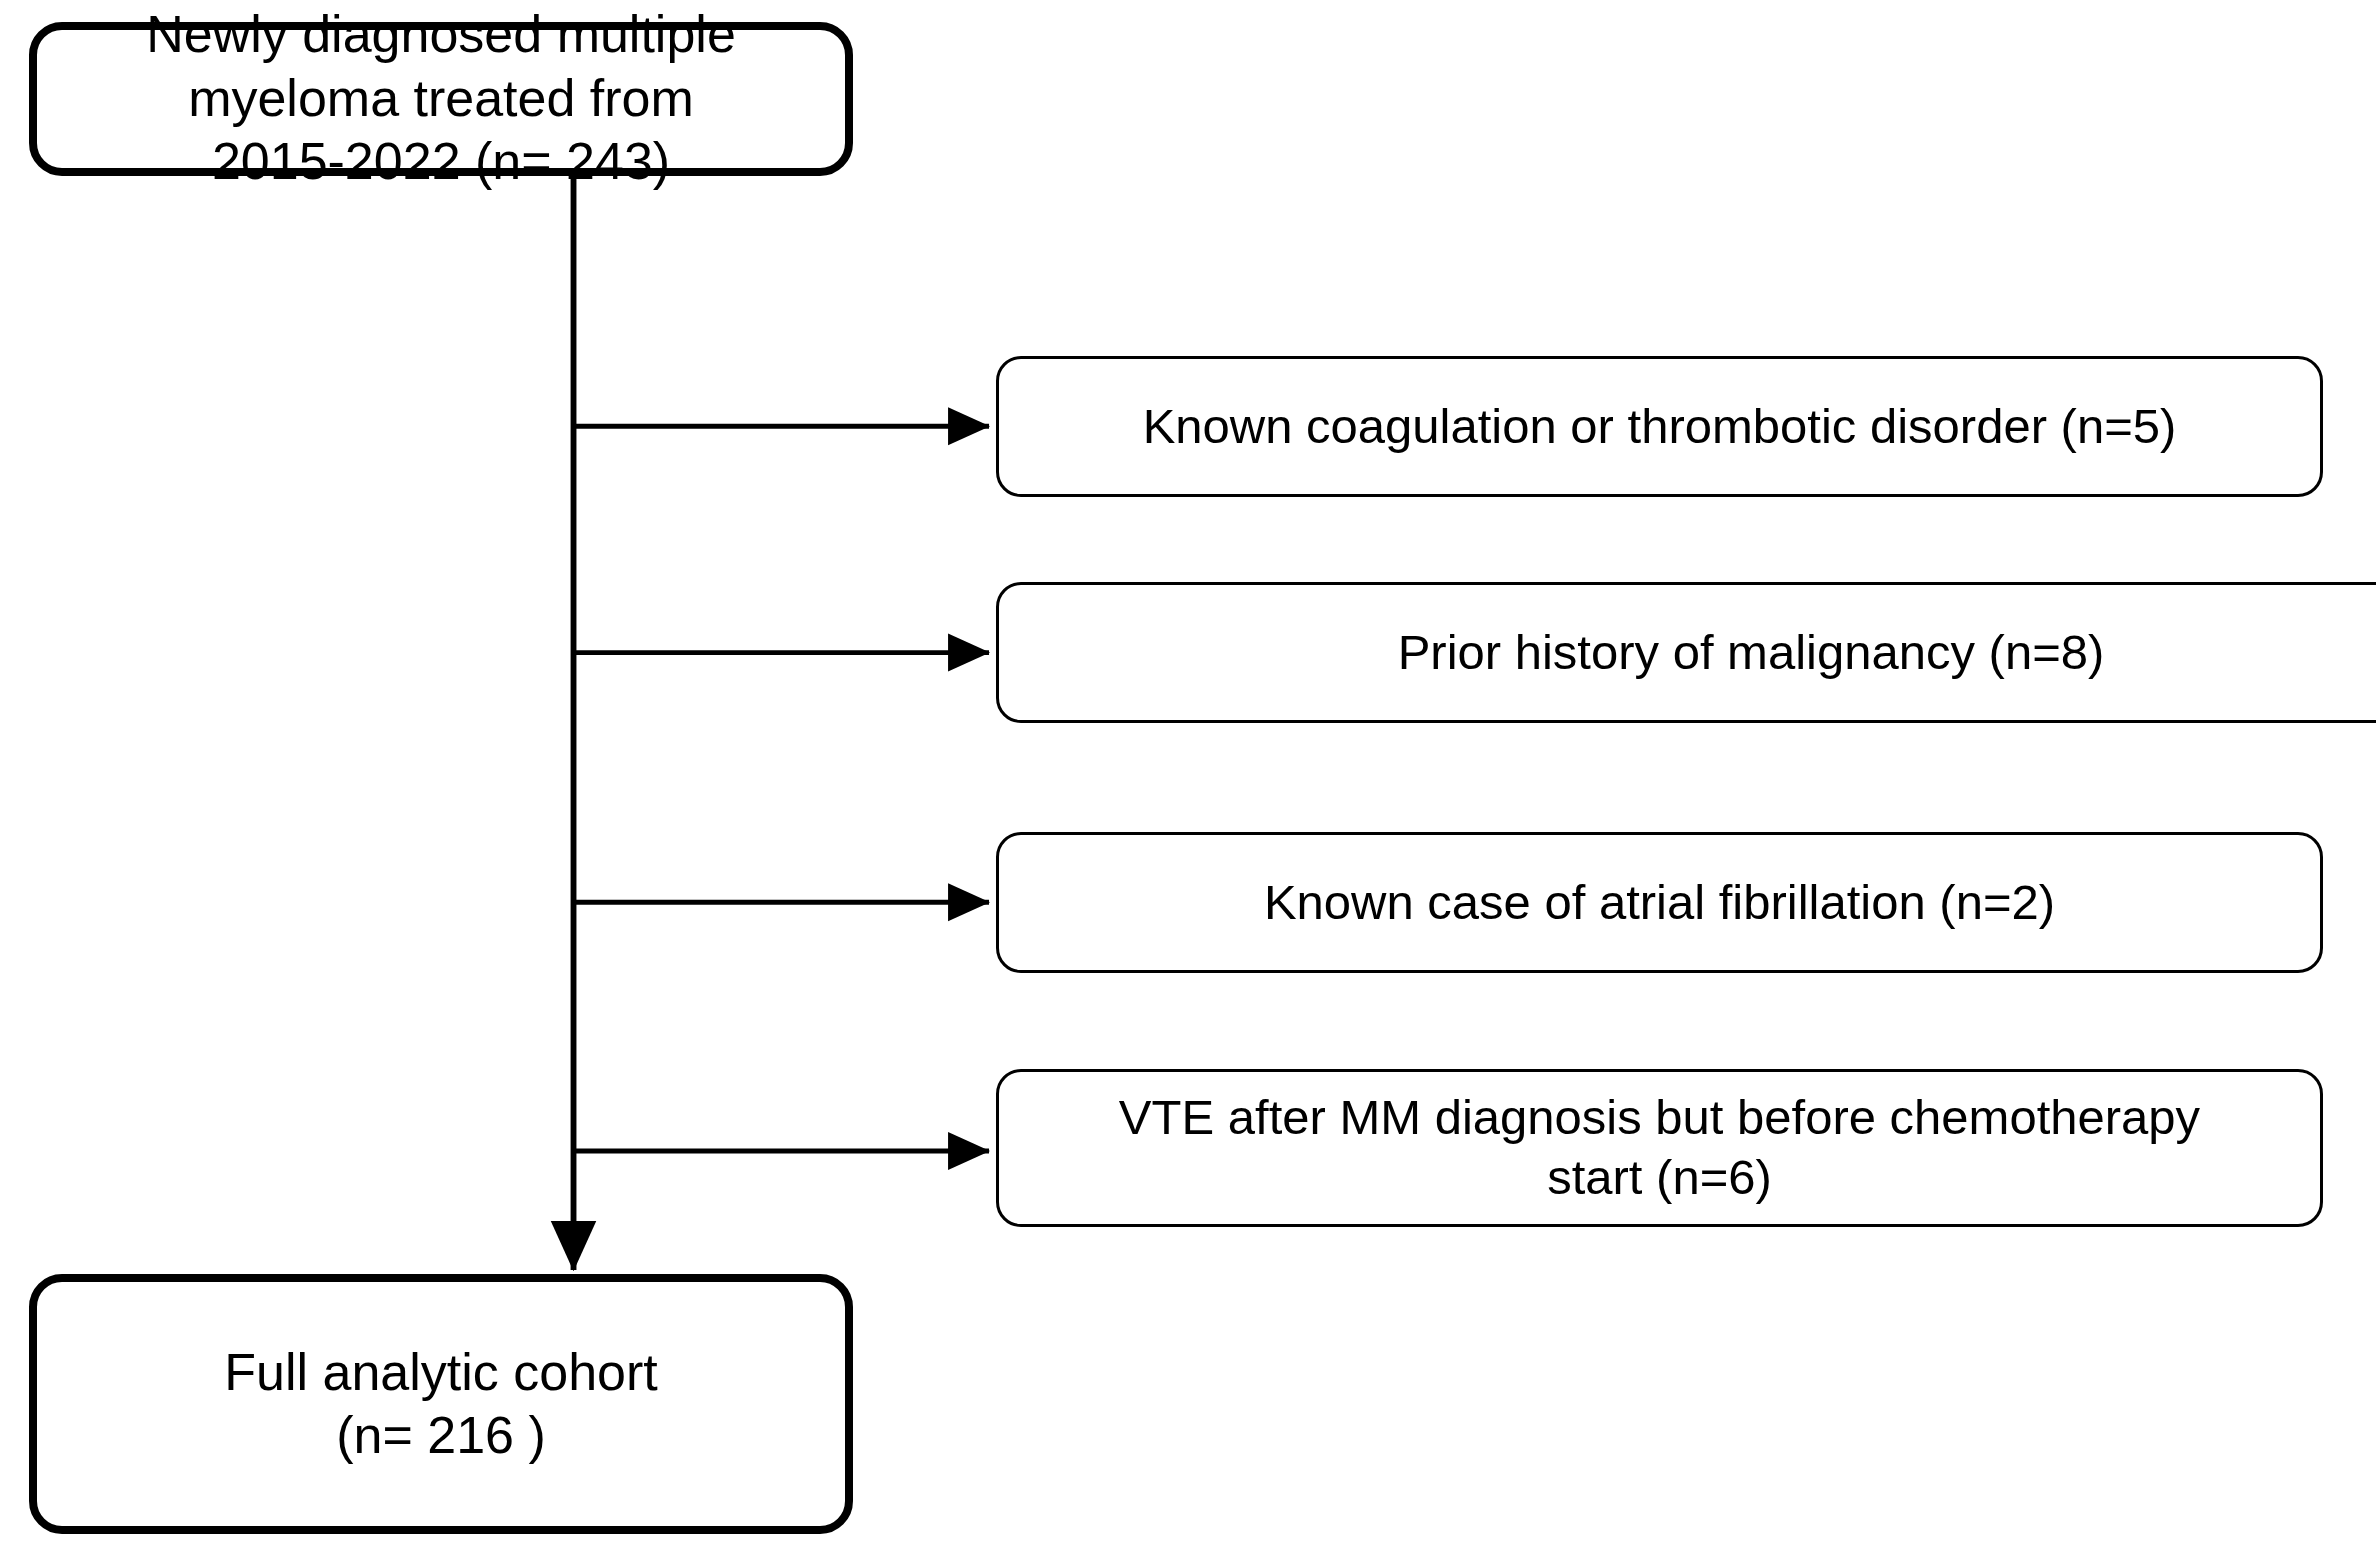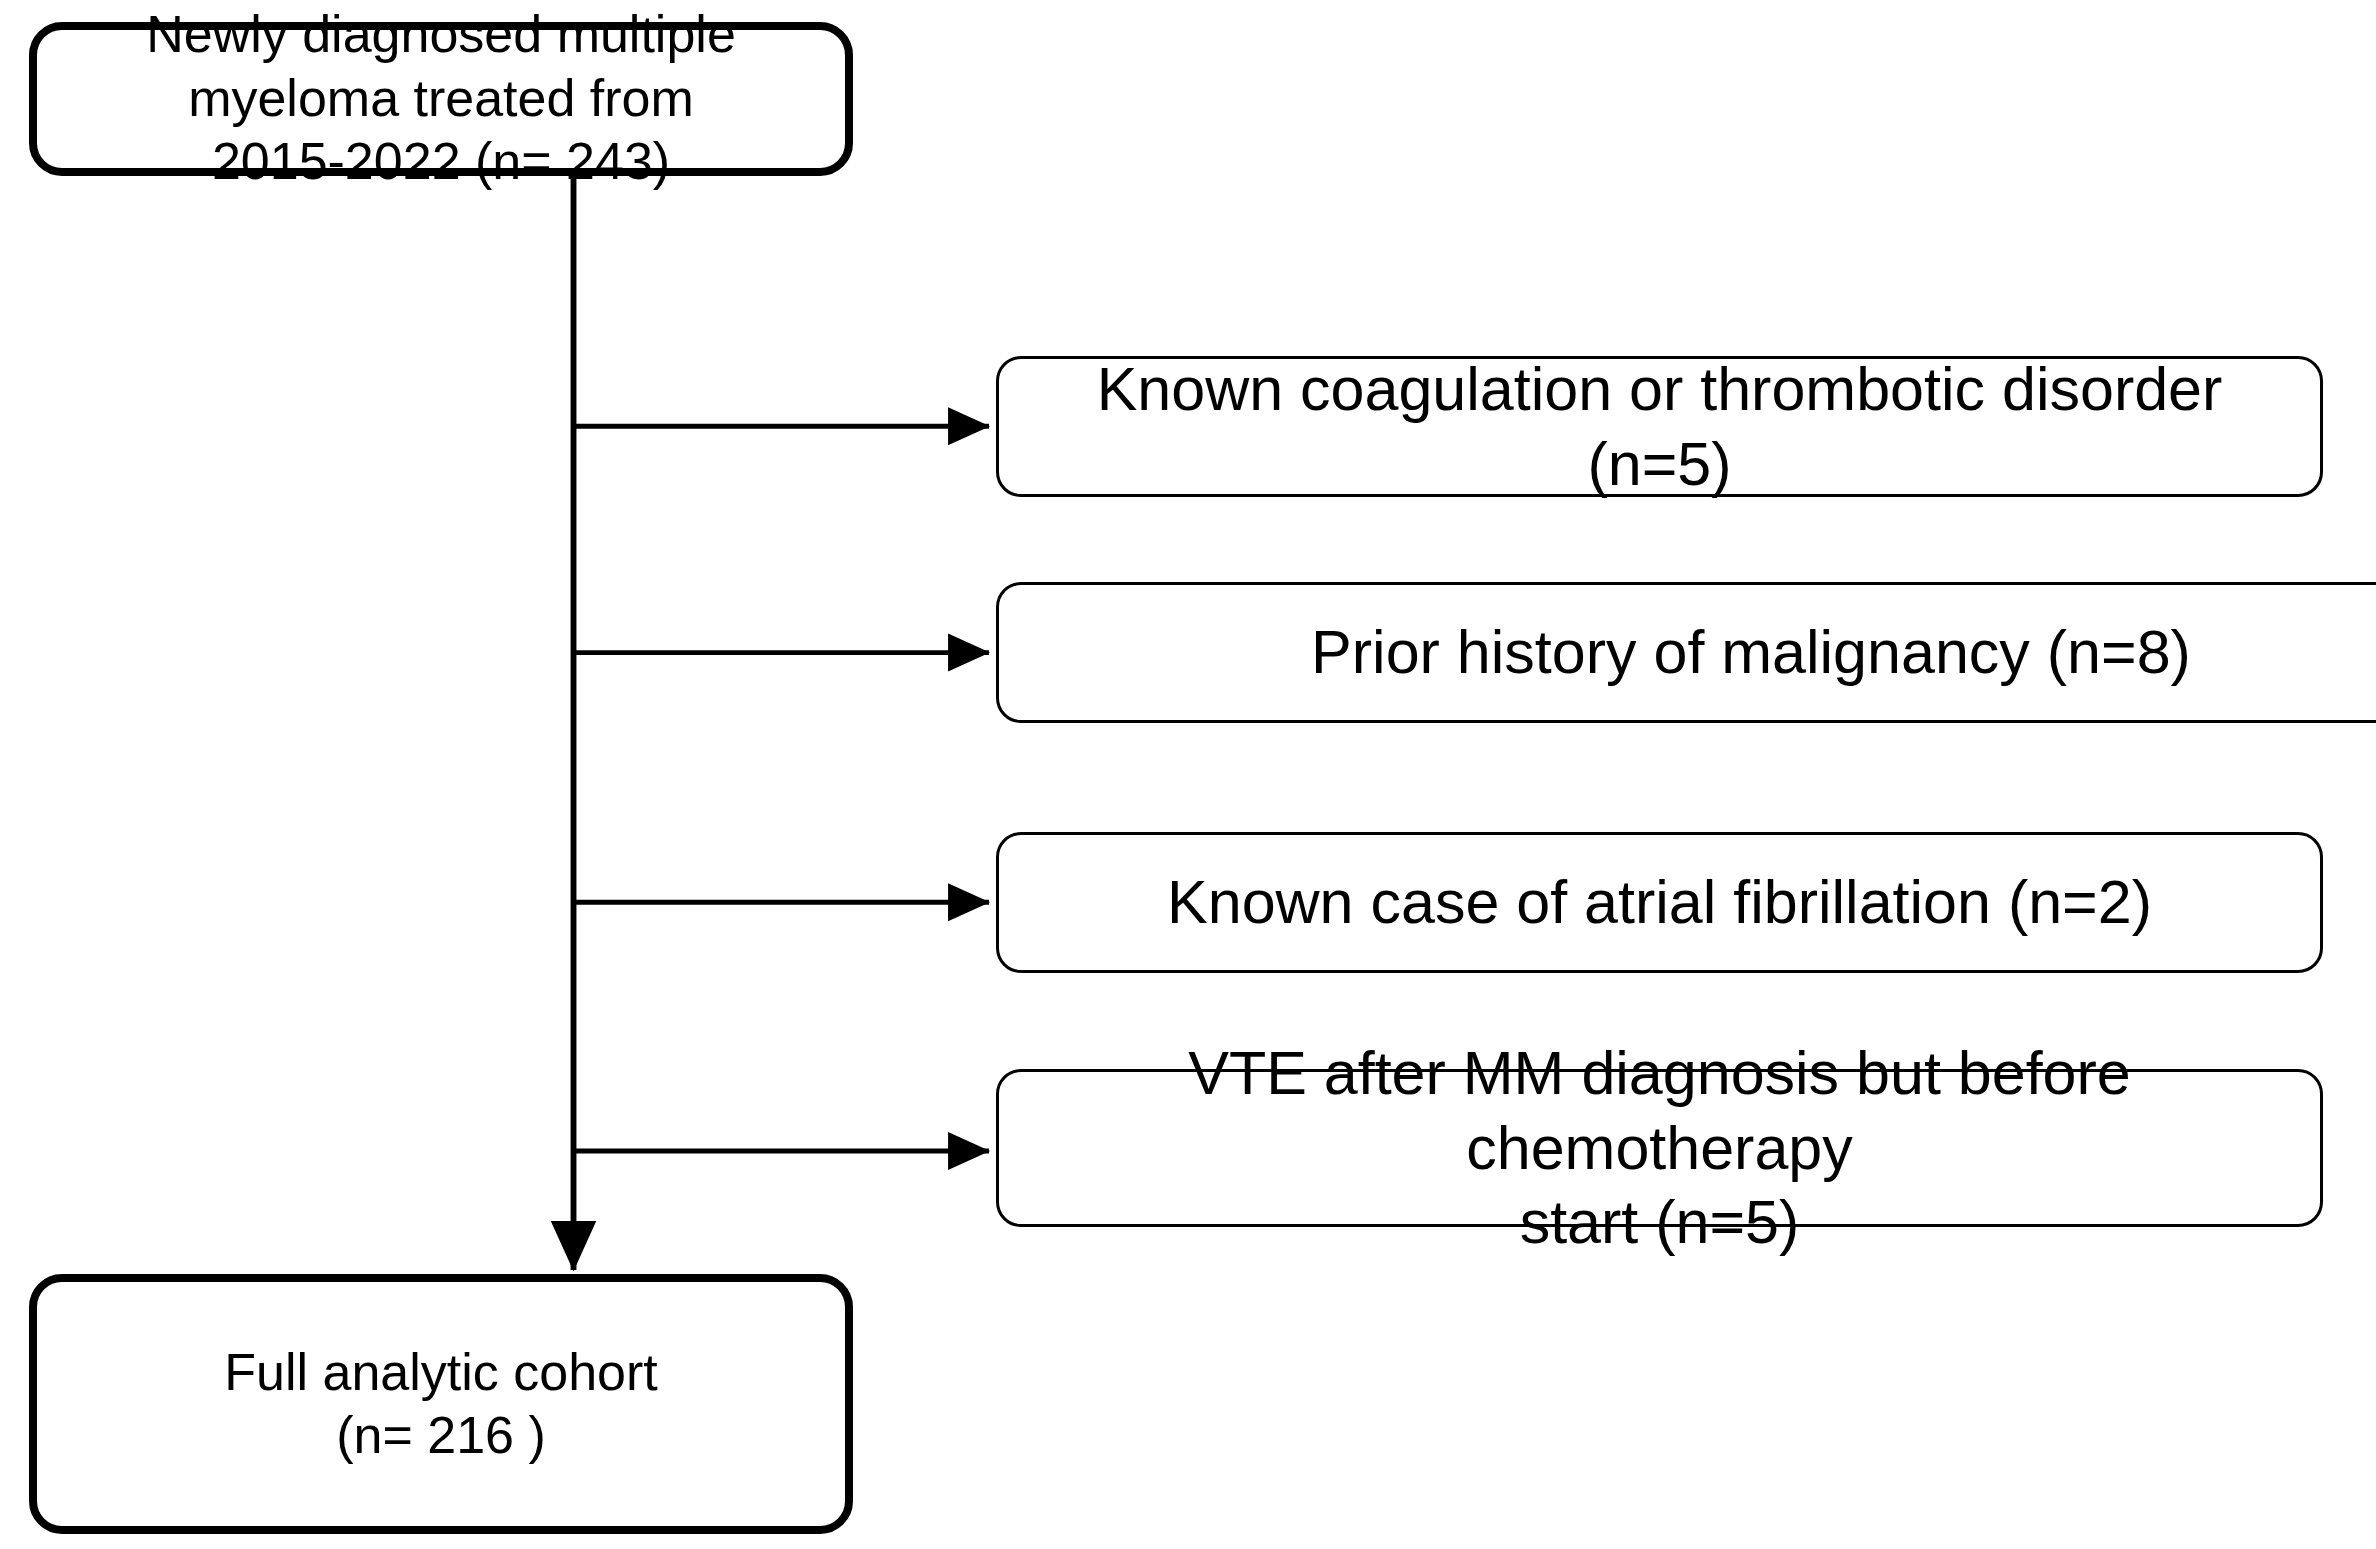--- a/index.html
+++ b/index.html
@@ -37,21 +37,21 @@
     line-height: 1.22;
   }
   .node-primary {
     border: 8.8px solid #000000;
     border-radius: 33px;
     font-size: 52px;
   }
   .node-exclusion {
     border: 3.9px solid #000000;
     border-radius: 25px;
-    font-size: 61px;
+    font-size: 49px;
   }
   .node-text {
     display: block;
     padding: 0 25px;
     white-space: pre-line;
   }
 </style>
 </head>
 <body>
 
@@ -87,21 +87,21 @@
   <div class="node-box node-exclusion" style="left:996px; top:582px; width:1510px; height:141px;">
     <span class="node-text">Prior history of malignancy (n=8)</span>
   </div>
 
   <div class="node-box node-exclusion" style="left:996px; top:832px; width:1327px; height:141px;">
     <span class="node-text">Known case of atrial fibrillation (n=2)</span>
   </div>
 
   <div class="node-box node-exclusion" style="left:996px; top:1069px; width:1327px; height:158px;">
     <span class="node-text">VTE after MM diagnosis but before chemotherapy
-start (n=5)</span>
+start (n=6)</span>
   </div>
 
   <div class="node-box node-primary" style="left:29px; top:1274px; width:824px; height:260px;">
     <span class="node-text">Full analytic cohort
 (n= 216 )</span>
   </div>
 
 </div>
 
 

